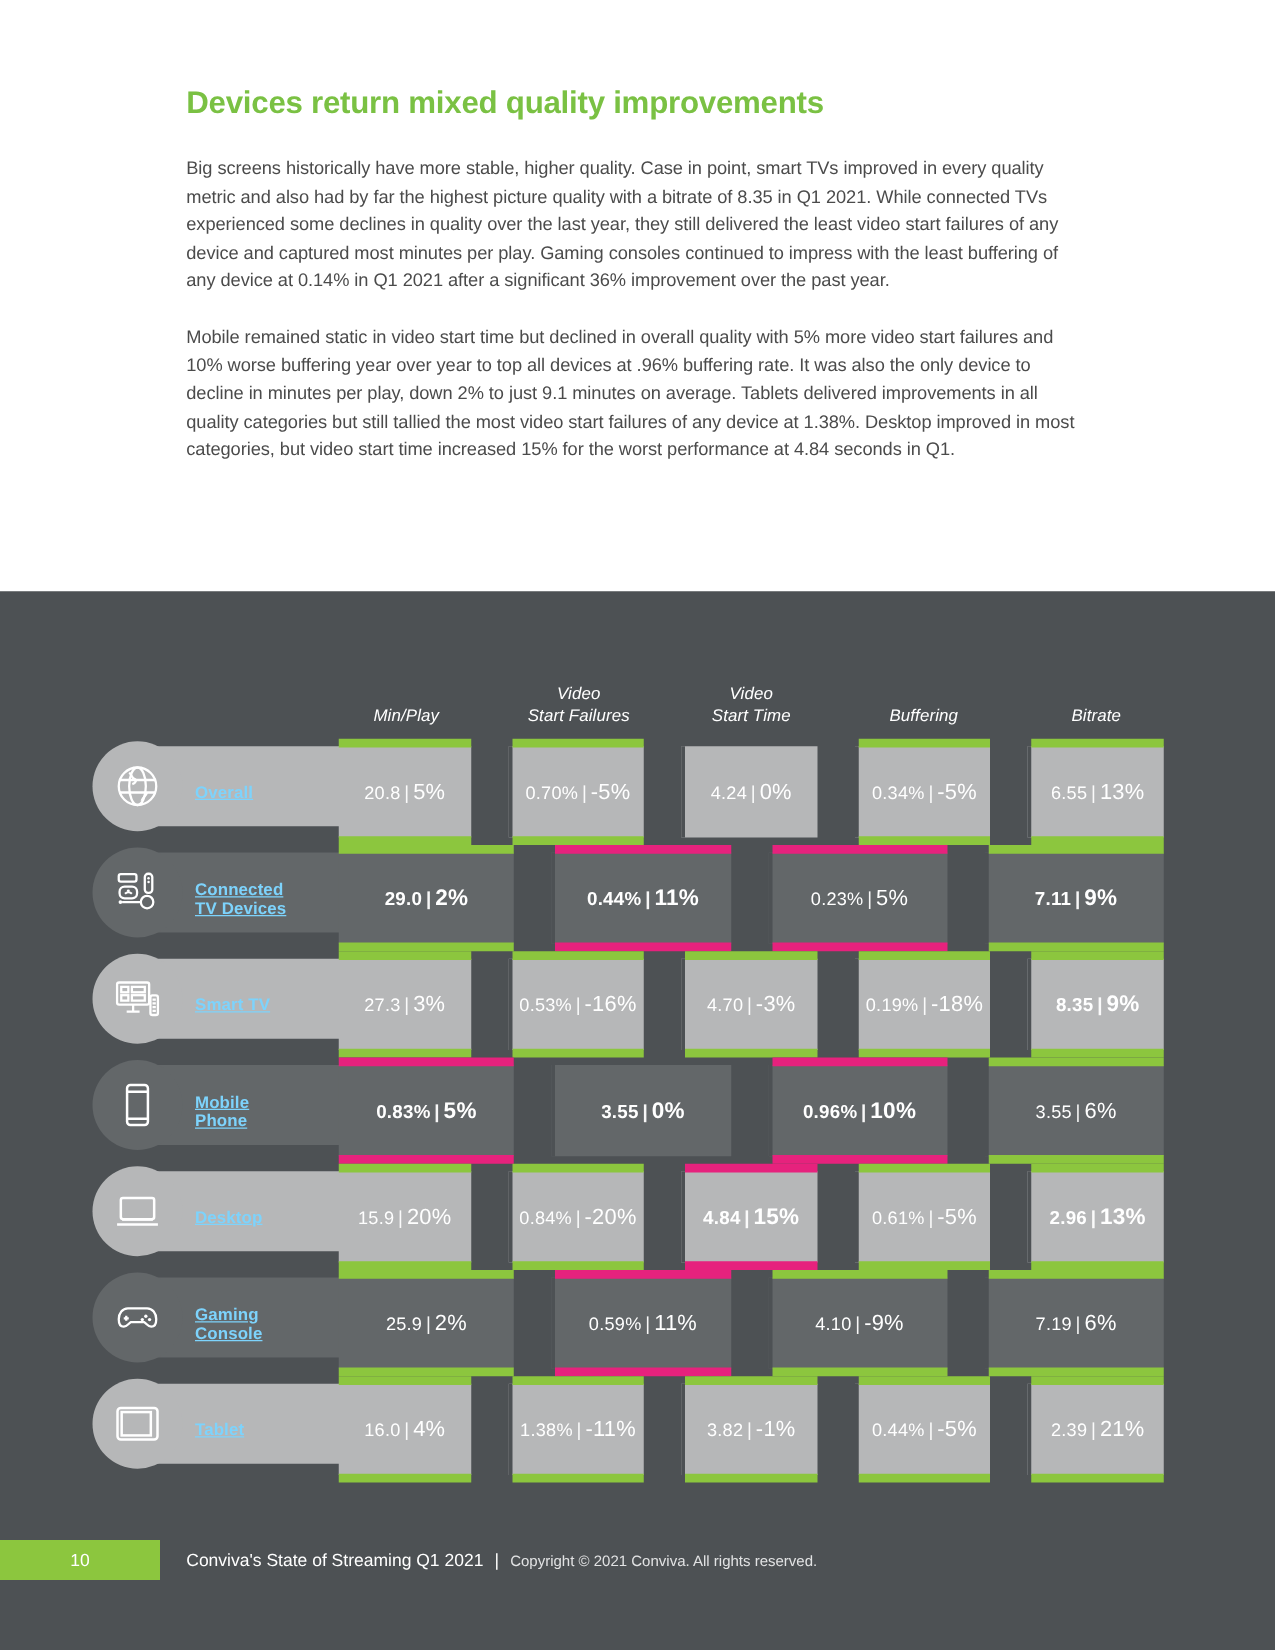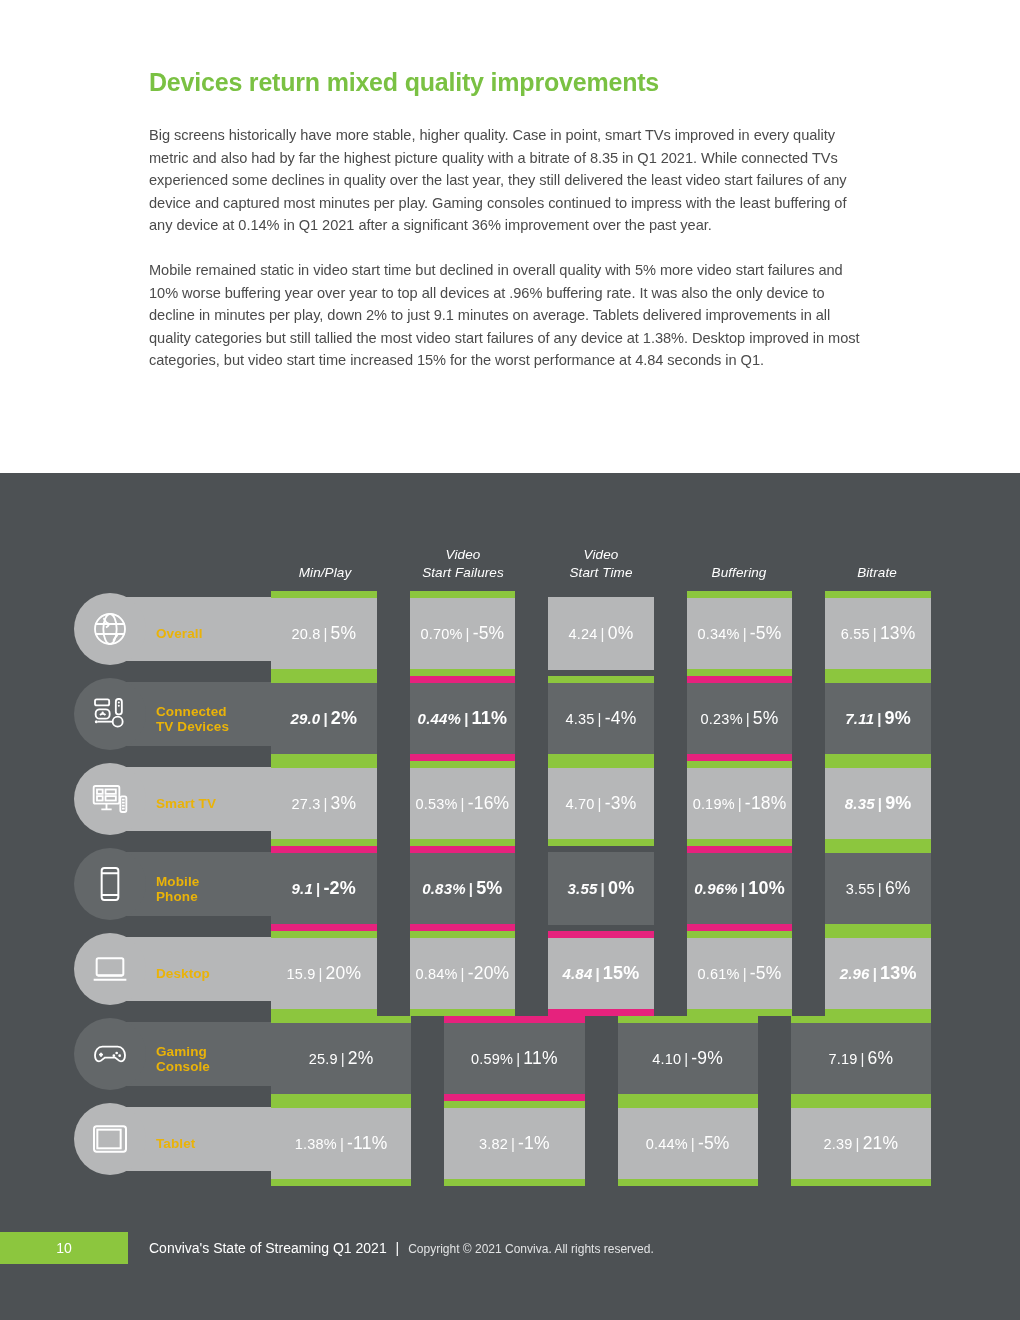--- a/index.html
+++ b/index.html
@@ -82,25 +82,26 @@
     display: flex; align-items: center; justify-content: center;
   }
   .icon-circle.light { background: #b6b7b8; }
   .icon-circle.dark  { background: #636769; }
   .icon-circle svg { display:block; }
 
   .row-label {
     position: absolute;
     left: 82px;
     z-index: 4;
-    color: #eab308;
+    color: #7dd3fc;
     font-size: 13.5px;
     font-weight: bold;
     line-height: 15px;
     letter-spacing: 0.1px;
+    text-decoration: underline;
   }
 
   
   .cells { flex: 1 1 auto; display: flex; position: relative; z-index: 2; }
   .cell {
     flex: 1 1 0;
     position: relative;
     margin: 6px 15px;
     border-left: 3px solid #4d5154;
     display: flex; align-items: center; justify-content: center;
@@ -115,21 +116,21 @@
   .bar.top { top: -6px; }
   .bar.bottom { bottom: -6px; }
   .bar.green { background: #8cc63e; }
   .bar.pink  { background: #e6227d; }
   .bar.none  { background: transparent; }
 
   .val { color: #ffffff; font-size: 15px; white-space: nowrap; letter-spacing: 0.2px; }
   .val .v1 { font-size: 14.5px; }
   .val .sep { padding: 0 3px; opacity: 0.95; }
   .val .v2 { font-size: 17.5px; }
-  .cell.bold .val .v1 { font-weight: bold; font-size: 15px; font-style: italic; }
+  .cell.bold .val .v1 { font-weight: bold; font-size: 15px; }
   .cell.bold .val .v2 { font-weight: bold; font-size: 18px; }
   .cell.bold .val .sep { font-weight: bold; }
 
   
   .footer {
     position: absolute;
     left: 0; bottom: 56px;
     width: 1020px; height: 32px;
     display: flex; align-items: center;
   }
@@ -251,25 +252,20 @@
                 <div class="bar top green"></div>
                 <div class="bar bottom green"></div>
                 <div class="val"><span class="v1">29.0</span><span class="sep">|</span><span class="v2">2%</span></div>
               </div>
               <div class="cell dark bold">
                 <div class="bar top pink"></div>
                 <div class="bar bottom pink"></div>
                 <div class="val"><span class="v1">0.44%</span><span class="sep">|</span><span class="v2">11%</span></div>
               </div>
               <div class="cell dark">
-                <div class="bar top green"></div>
-                <div class="bar bottom green"></div>
-                <div class="val"><span class="v1">4.35</span><span class="sep">|</span><span class="v2">-4%</span></div>
-              </div>
-              <div class="cell dark">
                 <div class="bar top pink"></div>
                 <div class="bar bottom pink"></div>
                 <div class="val"><span class="v1">0.23%</span><span class="sep">|</span><span class="v2">5%</span></div>
               </div>
               <div class="cell dark bold">
                 <div class="bar top green"></div>
                 <div class="bar bottom green"></div>
                 <div class="val"><span class="v1">7.11</span><span class="sep">|</span><span class="v2">9%</span></div>
               </div>
             </div>
@@ -332,25 +328,20 @@
               </div>
               <div class="row-label">
                 <div>Mobile</div>
                 <div>Phone</div>
               </div>
             </div>
             <div class="cells">
               <div class="cell dark bold">
                 <div class="bar top pink"></div>
                 <div class="bar bottom pink"></div>
-                <div class="val"><span class="v1">9.1</span><span class="sep">|</span><span class="v2">-2%</span></div>
-              </div>
-              <div class="cell dark bold">
-                <div class="bar top pink"></div>
-                <div class="bar bottom pink"></div>
                 <div class="val"><span class="v1">0.83%</span><span class="sep">|</span><span class="v2">5%</span></div>
               </div>
               <div class="cell dark bold">
                 <div class="bar top none"></div>
                 <div class="bar bottom none"></div>
                 <div class="val"><span class="v1">3.55</span><span class="sep">|</span><span class="v2">0%</span></div>
               </div>
               <div class="cell dark bold">
                 <div class="bar top pink"></div>
                 <div class="bar bottom pink"></div>
@@ -452,20 +443,25 @@
                   <rect x="2.4" y="4.4" width="19.2" height="15.2" rx="1.6"></rect>
                   <rect x="4.4" y="6.4" width="14" height="11.2"></rect>
                   <path d="M20"></path>
                 </svg>
               </div>
               <div class="row-label">
                 <div>Tablet</div>
               </div>
             </div>
             <div class="cells">
+              <div class="cell light">
+                <div class="bar top green"></div>
+                <div class="bar bottom green"></div>
+                <div class="val"><span class="v1">16.0</span><span class="sep">|</span><span class="v2">4%</span></div>
+              </div>
               <div class="cell light">
                 <div class="bar top green"></div>
                 <div class="bar bottom green"></div>
                 <div class="val"><span class="v1">1.38%</span><span class="sep">|</span><span class="v2">-11%</span></div>
               </div>
               <div class="cell light">
                 <div class="bar top green"></div>
                 <div class="bar bottom green"></div>
                 <div class="val"><span class="v1">3.82</span><span class="sep">|</span><span class="v2">-1%</span></div>
               </div>

